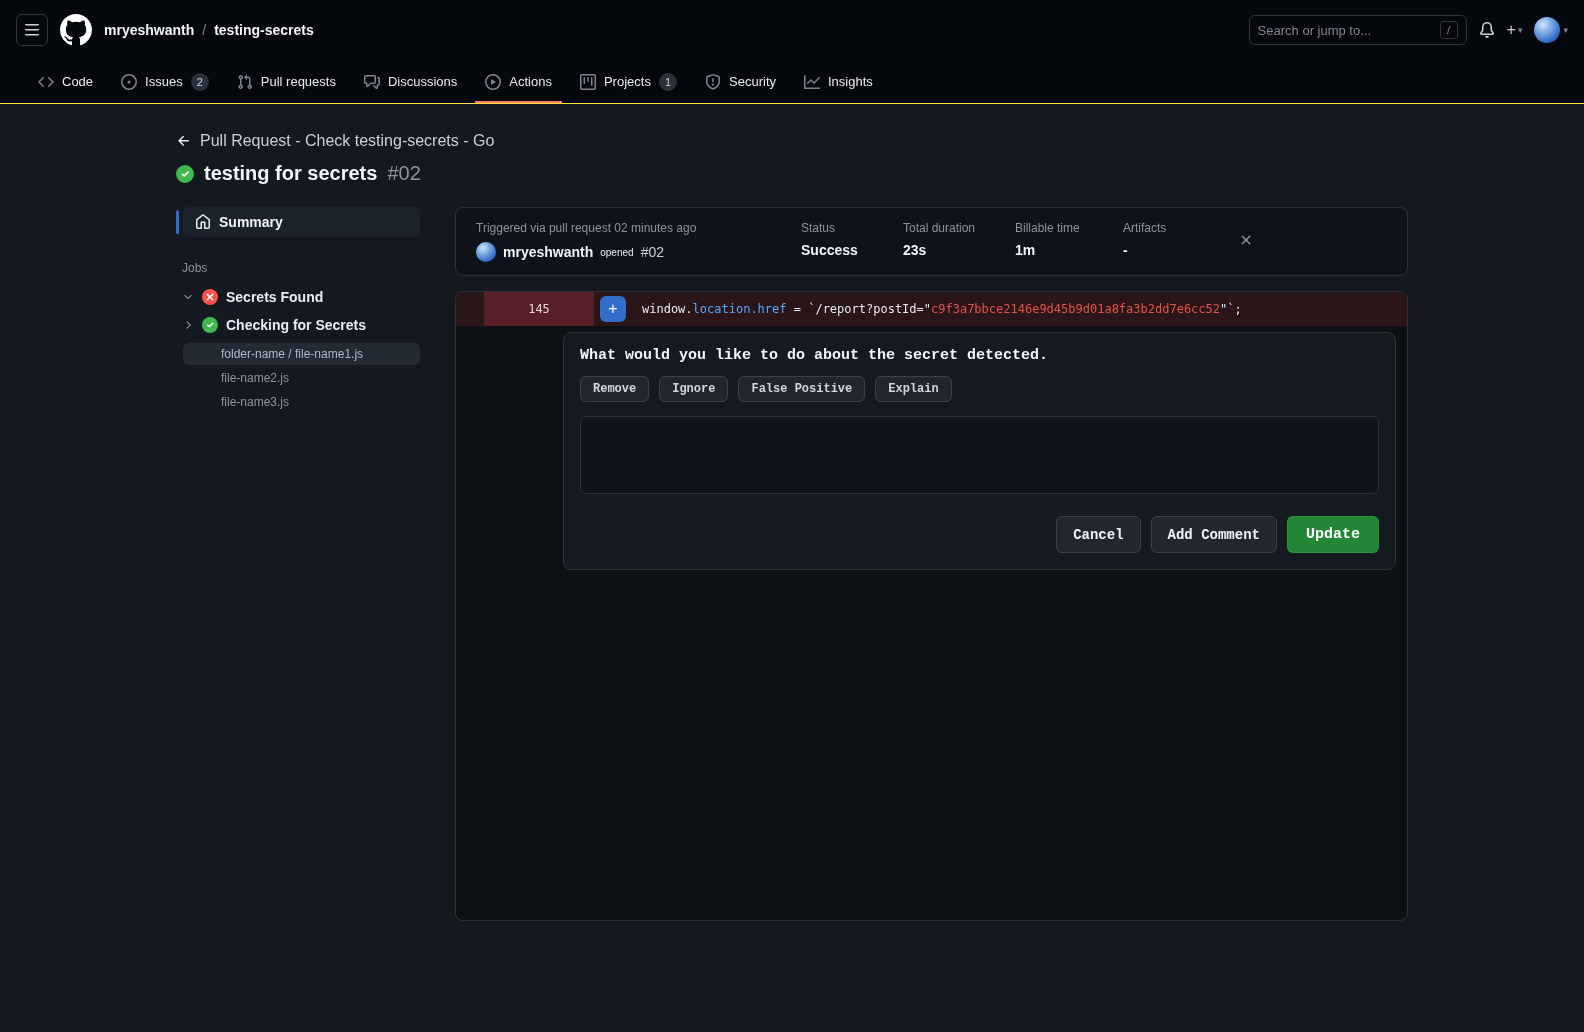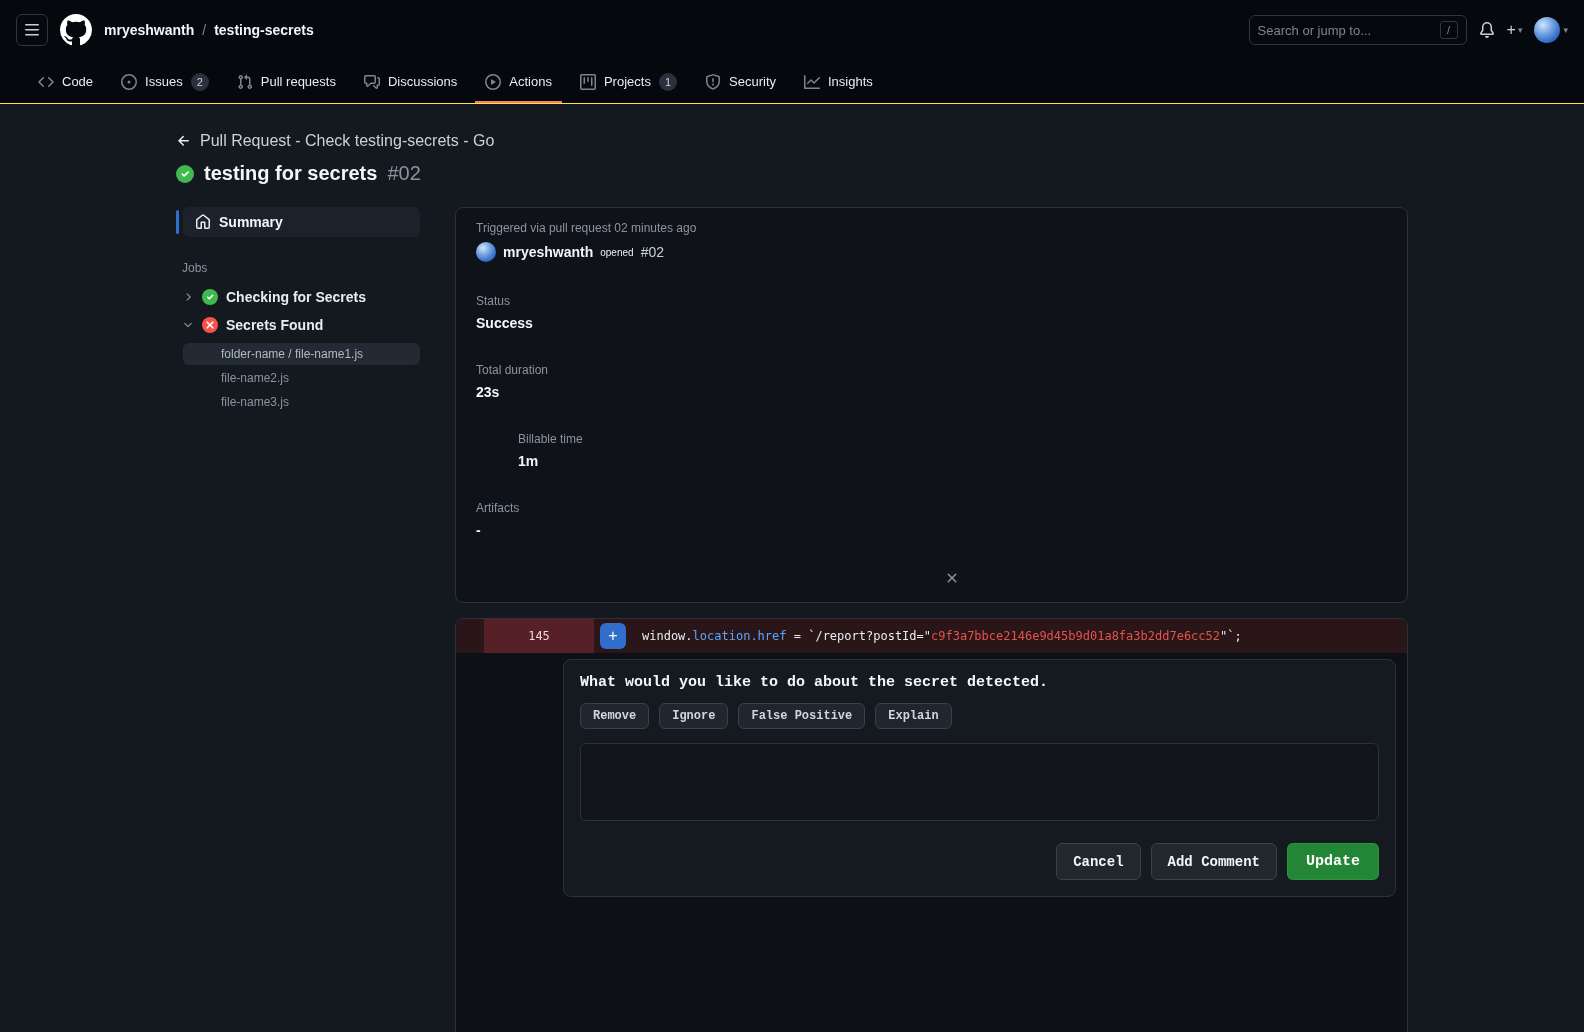--- a/index.html
+++ b/index.html
@@ -100,32 +100,32 @@
   .file-list { margin-top:4px; }
   .file-item {
     margin-left:7px; padding:4px 8px 4px 38px; border-radius:6px;
     font-size:12px; color:#8b949e; margin-bottom:2px; cursor:pointer;
   }
   .file-item.selected { background:#232a33; color:#adbac7; }
 
   
   .run-card {
     border:1px solid #2b323c; border-radius:8px; background:#0f1319;
-    display:flex; align-items:flex-start; padding:13px 20px; gap:32px;flex-direction:column;
+    display:flex; align-items:flex-start; padding:13px 20px; gap:32px;
   }
   .trigger-block { width:293px; flex-shrink:0; display:flex; flex-direction:column; gap:7px; }
   .trigger-text { font-size:12px; color:#8b949e; }
   .author-row { display:flex; align-items:center; gap:7px; }
   .author-name { font-size:14px; font-weight:700; color:#f0f6fc; cursor:pointer; }
   .author-action { font-size:10px; color:#e6edf3; }
   .author-pr { font-size:14px; color:#c9d1d9; }
   .stat { display:flex; flex-direction:column; gap:7px; }
   .stat-label { font-size:12px; color:#8b949e; }
   .stat-value { font-size:14px; font-weight:700; color:#f0f6fc; }
-  .stat.s0 { min-width:70px; } .stat.s1 { min-width:80px; } .stat.s2 { min-width:76px;margin-left:42px; } .stat.s3 { min-width:40px; }
+  .stat.s0 { min-width:70px; } .stat.s1 { min-width:80px; } .stat.s2 { min-width:76px; } .stat.s3 { min-width:40px; }
   .card-close { align-self:center; margin-left:40px; background:none; border:none; color:#8b949e; cursor:pointer; }
   .card-close svg { width:16px; height:16px; }
 
   
   .panel {
     margin-top:15px; border:1px solid #2b323c; border-radius:8px;
     background:#0d1116; height:630px; overflow:hidden;
   }
   .diff-row {
     height:34px; background:#2a1518; display:flex; align-items:center;
@@ -294,38 +294,38 @@
                   <path d="M6.906.664a1.749 1.749 0 0 1 2.187 0l5.25 4.2c.415.332.657.835.657 1.367v7.019A1.75 1.75 0 0 1 13.25 15h-3.5a.75.75 0 0 1-.75-.75V9h-2v5.25a.75.75 0 0 1-.75.75h-3.5A1.75 1.75 0 0 1 1 13.25V6.23c0-.531.242-1.034.657-1.366l5.25-4.2Zm1.25 1.171a.25.25 0 0 0-.312 0l-5.25 4.2a.25.25 0 0 0-.094.196v7.019c0 .138.112.25.25.25H5.5V8.25a.75.75 0 0 1 .75-.75h3.5a.75.75 0 0 1 .75.75v5.25h2.75a.25.25 0 0 0 .25-.25V6.23a.25.25 0 0 0-.094-.195Z"></path>
                 </svg>
               <span>Summary</span>
             </div>
           </div>
 
           <div class="jobs-heading">Jobs</div>
 
           <div class="job-row">
             <svg class="chev" viewBox="0 0 16 16" fill="currentColor">
+                <path d="M12.78 5.22a.749.749 0 0 1 0 1.06l-4.25 4.25a.749.749 0 0 1-1.06 0L3.22 6.28a.749.749 0 1 1 1.06-1.06L8 8.939l3.72-3.719a.749.749 0 0 1 1.06 0Z"></path>
+              </svg>
+            <svg class="status" viewBox="0 0 16 16">
+                <circle cx="8" cy="8" r="8" fill="#f85149"></circle>
+                <path fill="#ffffff" d="M5.7 4.64 8 6.94l2.3-2.3a.75.75 0 1 1 1.06 1.06L9.06 8l2.3 2.3a.75.75 0 1 1-1.06 1.06L8 9.06l-2.3 2.3a.75.75 0 1 1-1.06-1.06L6.94 8l-2.3-2.3a.75.75 0 0 1 1.06-1.06Z"></path>
+              </svg>
+            <span>Secrets Found</span>
+          </div>
+
+          <div class="job-row">
+            <svg class="chev" viewBox="0 0 16 16" fill="currentColor">
                 <path d="M6.22 3.22a.75.75 0 0 1 1.06 0l4.25 4.25a.75.75 0 0 1 0 1.06l-4.25 4.25a.751.751 0 0 1-1.042-.018.751.751 0 0 1-.018-1.042L9.94 8 6.22 4.28a.75.75 0 0 1 0-1.06Z"></path>
               </svg>
             <svg class="status" viewBox="0 0 16 16">
                 <circle cx="8" cy="8" r="8" fill="#3fb950"></circle>
                 <path fill="#ffffff" d="M11.28 5.72a.75.75 0 0 1 0 1.06l-3.5 3.5a.75.75 0 0 1-1.06 0l-1.5-1.5a.75.75 0 1 1 1.06-1.06l.97.97 2.97-2.97a.75.75 0 0 1 1.06 0z"></path>
               </svg>
             <span>Checking for Secrets</span>
-          </div>
-
-          <div class="job-row">
-            <svg class="chev" viewBox="0 0 16 16" fill="currentColor">
-                <path d="M12.78 5.22a.749.749 0 0 1 0 1.06l-4.25 4.25a.749.749 0 0 1-1.06 0L3.22 6.28a.749.749 0 1 1 1.06-1.06L8 8.939l3.72-3.719a.749.749 0 0 1 1.06 0Z"></path>
-              </svg>
-            <svg class="status" viewBox="0 0 16 16">
-                <circle cx="8" cy="8" r="8" fill="#f85149"></circle>
-                <path fill="#ffffff" d="M5.7 4.64 8 6.94l2.3-2.3a.75.75 0 1 1 1.06 1.06L9.06 8l2.3 2.3a.75.75 0 1 1-1.06 1.06L8 9.06l-2.3 2.3a.75.75 0 1 1-1.06-1.06L6.94 8l-2.3-2.3a.75.75 0 0 1 1.06-1.06Z"></path>
-              </svg>
-            <span>Secrets Found</span>
           </div>
 
           <div class="file-list">
             <div class="file-item selected">folder-name / file-name1.js</div>
             <div class="file-item">file-name2.js</div>
             <div class="file-item">file-name3.js</div>
           </div>
         </aside>
 
         <section class="main-col">

